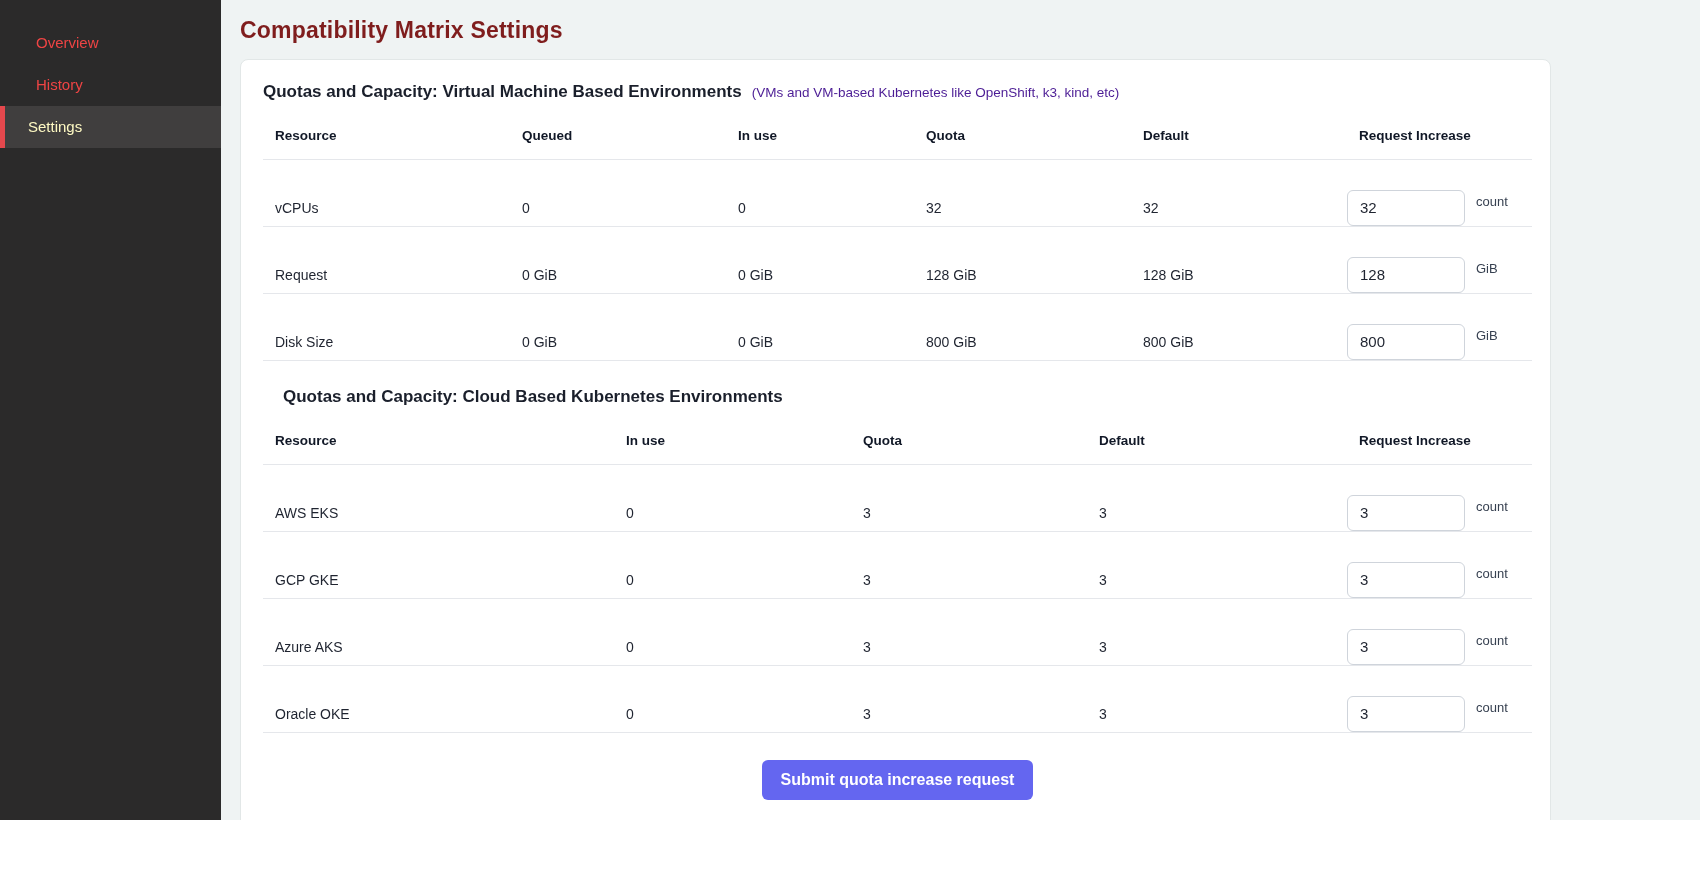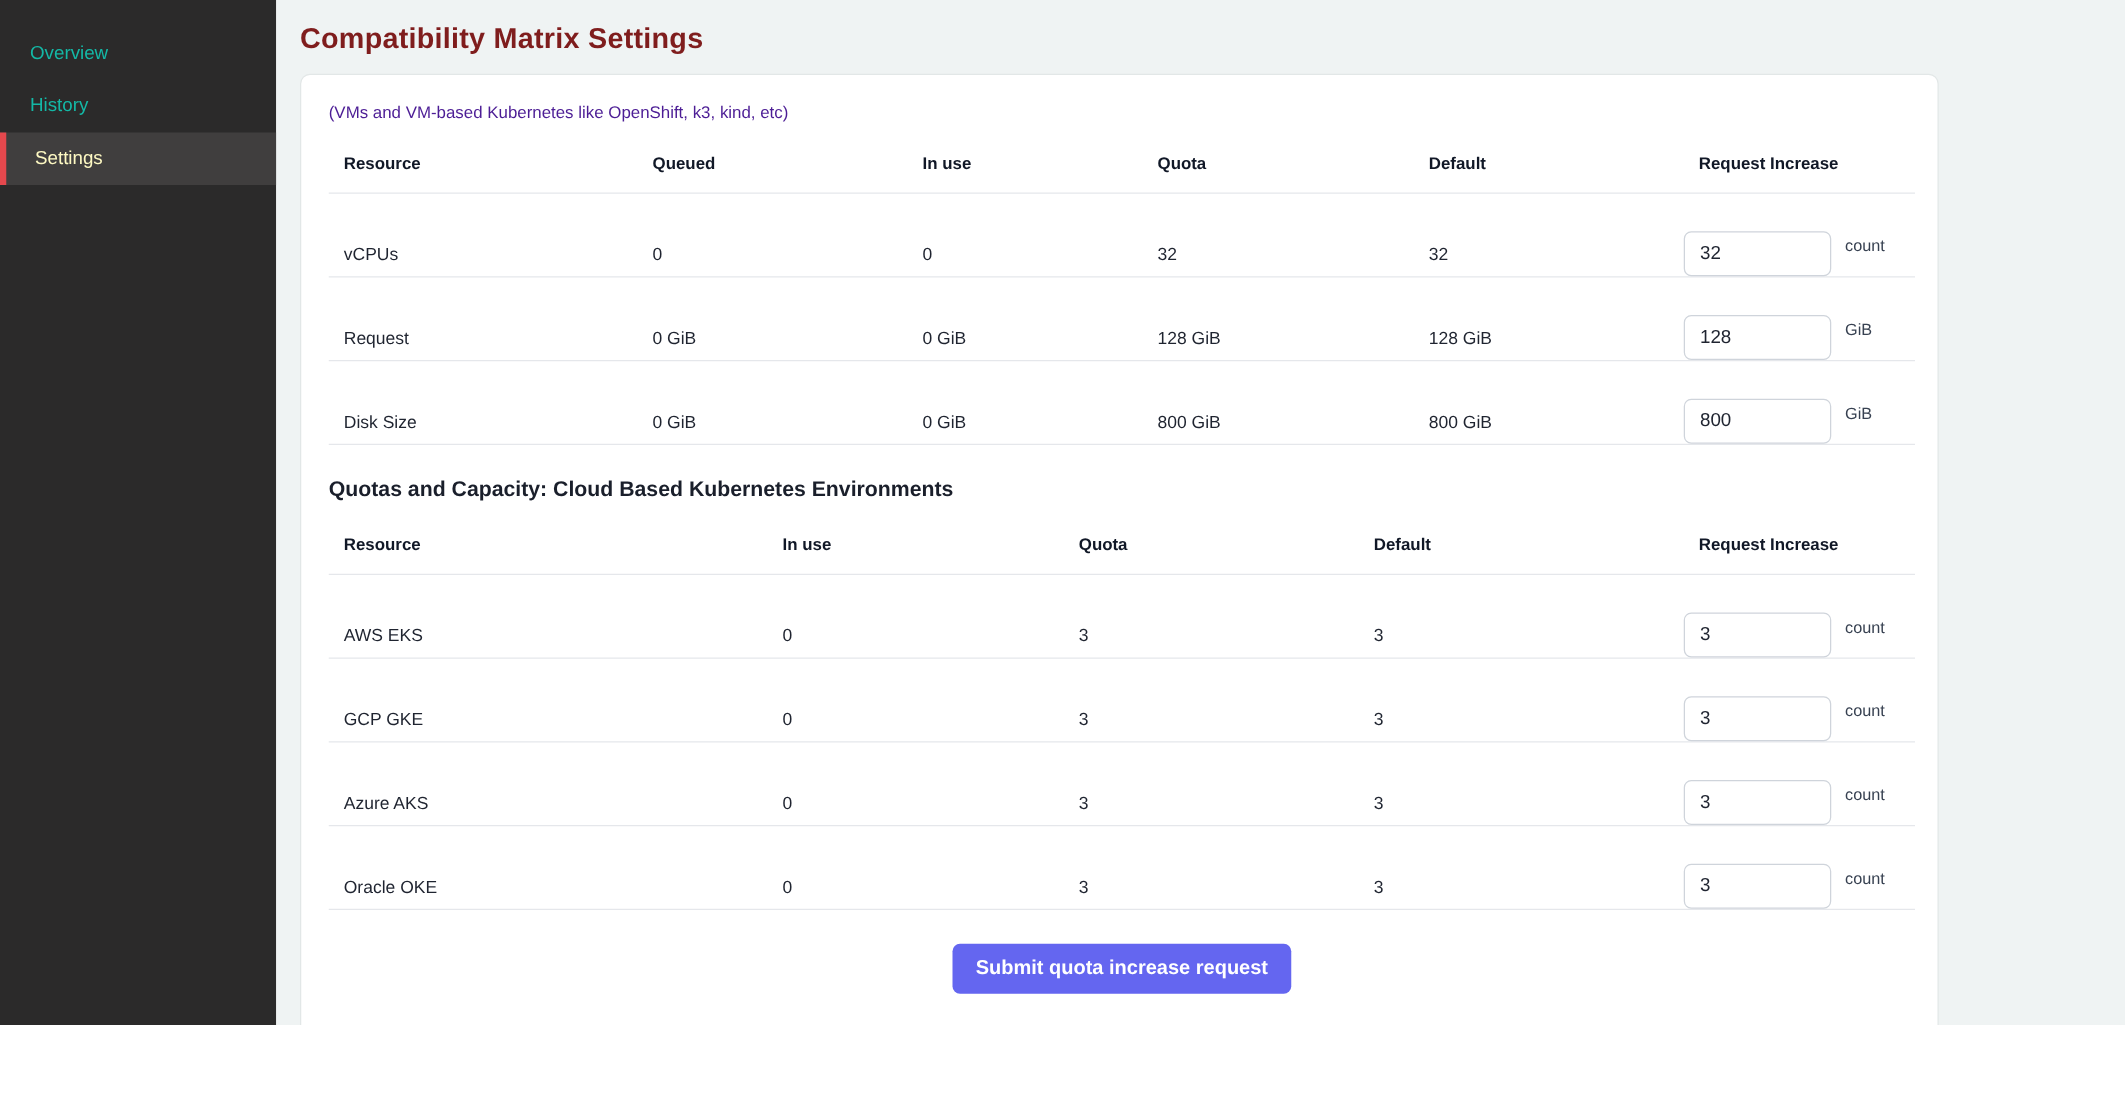--- a/index.html
+++ b/index.html
@@ -5,42 +5,42 @@
   * { box-sizing: border-box; margin: 0; padding: 0; }
   html, body { background: #ffffff; font-family: "Liberation Sans", sans-serif; }
   .app { display: flex; width: 1700px; height: 820px; }
 
   
   .sidebar {
     width: 221px; background: #2b2a2a; height: 100%;
     padding-top: 22px; flex-shrink: 0;
   }
   .side-item {
-    height: 42px; line-height: 42px; padding-left: 24px;
-    color: #14b8a6; font-size: 15px; cursor: pointer;
+    height: 42px; line-height: 42px; padding-left: 36px;
+    color: #ef4444; font-size: 15px; cursor: pointer;
   }
   .side-item.active {
     background: #403e3e; color: #fef9c3;
     border-left: 5px solid #e5484d; padding-left: 23px;
   }
 
   
   .main {
     flex: 1; background: #eff3f3; height: 100%;
     padding: 17px 0 0 19px; overflow: hidden;
   }
   .page-title { font-size: 23px; font-weight: 700; color: #7f1d1d; letter-spacing: 0.2px; }
 
   .card {
     width: 1311px; background: #ffffff; border: 1px solid #e2e7e7;
     border-radius: 8px; margin-top: 15px; padding: 22px 18px 20px 22px;
   }
 
   .section-head { display: flex; align-items: baseline; gap: 10px; margin-bottom: 12px; }
-  .section-head.second { margin-top: 26px; }
+  .section-head.second { margin-top: 26px; margin-left: 20px; }
   .section-title { font-size: 17px; font-weight: 700; color: #1a1f2b; }
   .section-subtitle { font-size: 13.5px; color: #4c1d95; font-weight: 400; text-align: right; }
 
   .thead, .trow { display: grid; align-items: center; }
   .vm-table .thead, .vm-table .trow { grid-template-columns: 247px 216px 188px 217px 216px 1fr; }
   .cloud-table .thead, .cloud-table .trow { grid-template-columns: 351px 237px 236px 260px 1fr; }
 
   .thead { border-bottom: 1px solid #e5e7eb; padding: 14px 0 16px 0; }
   .th { font-size: 13.5px; font-weight: 700; color: #111827; padding-left: 12px; }
   .trow { height: 67px; border-bottom: 1px solid #e5e7eb; }
@@ -74,20 +74,21 @@
       <div class="side-item active">Settings</div>
     </nav>
   </aside>
 
   <main class="main">
     <h1 class="page-title">Compatibility Matrix Settings</h1>
 
     <section class="card">
 
       <div class="section-head">
+        <h2 class="section-title">Quotas and Capacity: Virtual Machine Based Environments</h2>
         <span class="section-subtitle">(VMs and VM-based Kubernetes like OpenShift, k3, kind, etc)</span>
       </div>
 
       <div class="table vm-table">
         <div class="thead">
           <div class="th">Resource</div>
           <div class="th">Queued</div>
           <div class="th">In use</div>
           <div class="th">Quota</div>
           <div class="th">Default</div>

